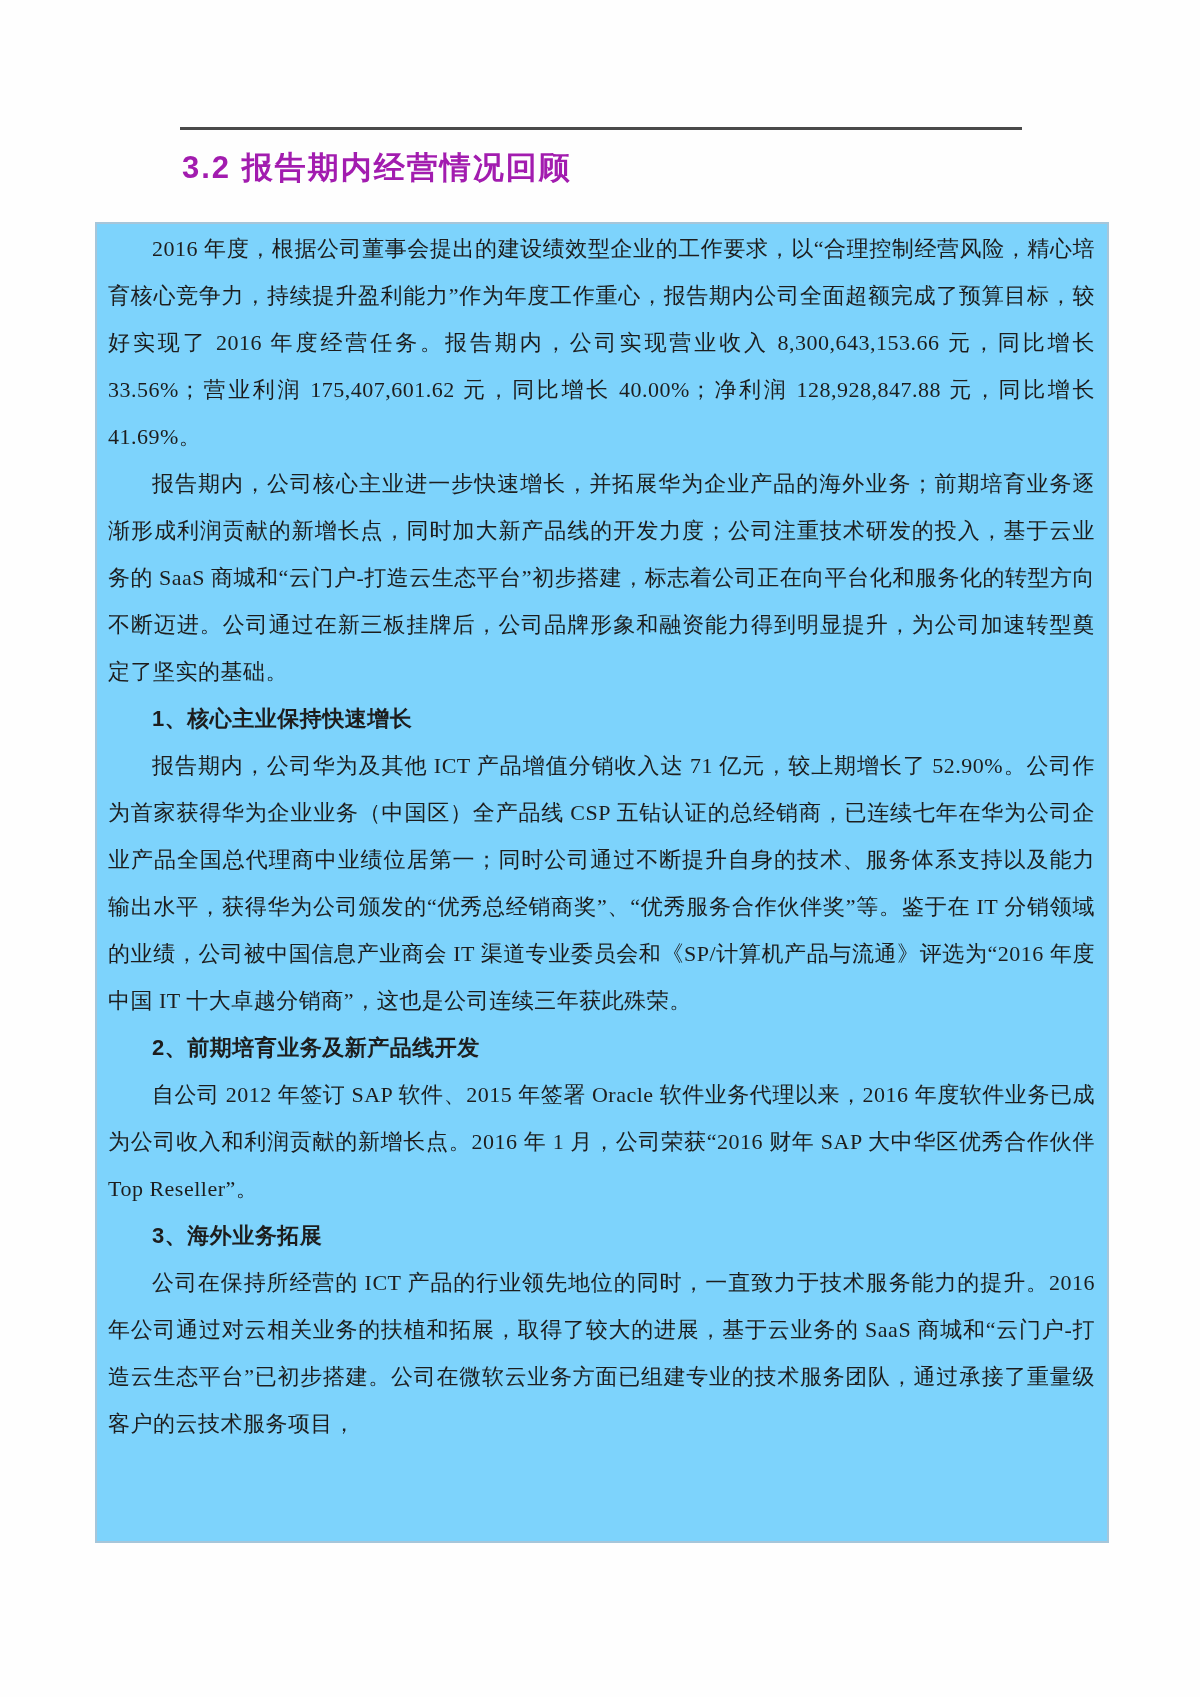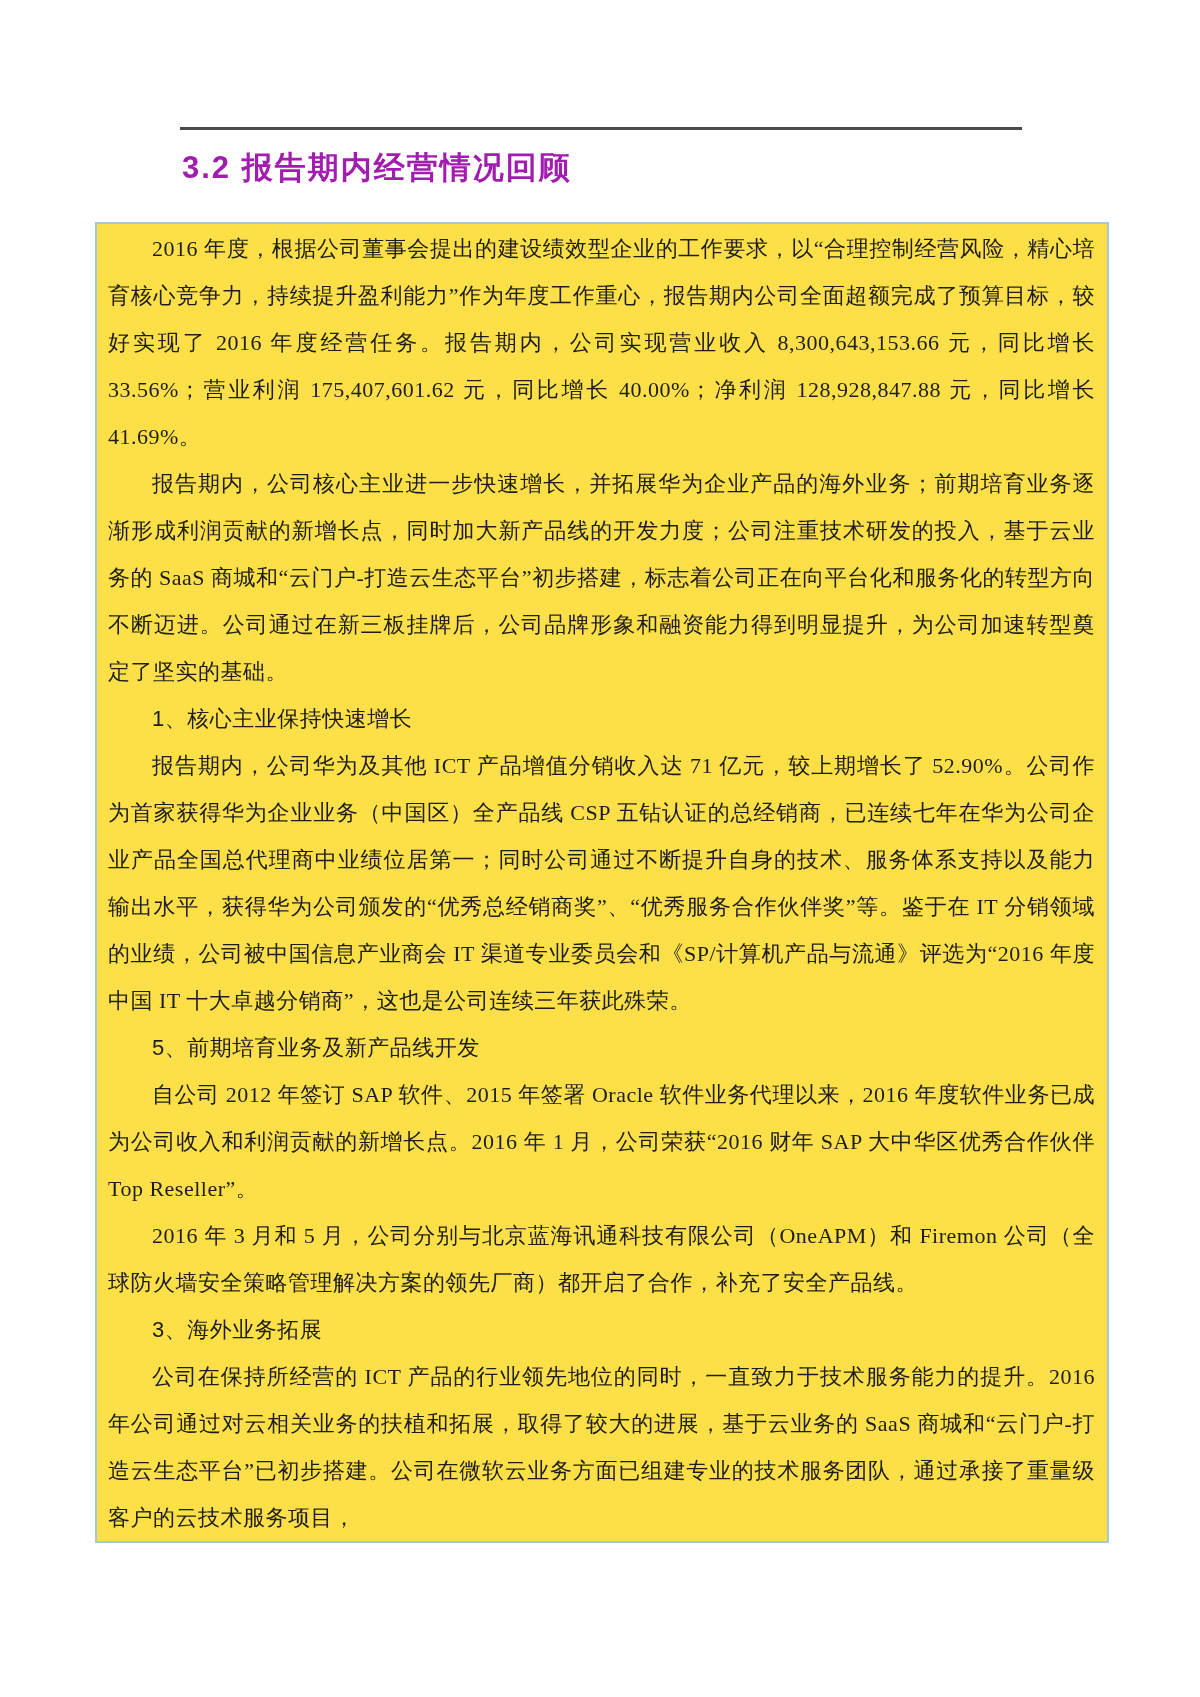--- a/index.html
+++ b/index.html
@@ -50,56 +50,55 @@
   }
   
   .content-box {
     position: absolute;
     left: 95px;
     top: 222px;
     width: 1014px;
     height: 1321px;
     box-sizing: border-box;
     border: 2px solid #a6c6da;
-    background: #fde047;
+    background: #7dd3fc;
     padding: 1px 12px 0 11px;
     overflow: hidden;
   }
   .para {
     margin: 0;
     font-size: 22px;
     line-height: 47px;
     color: #1d1d1d;
     text-align: justify;
     text-indent: 44px;
     letter-spacing: 0.5px;
     font-family: "Liberation Serif", serif;
   }
   .para.heading {
     font-family: "Liberation Sans", sans-serif;
-    font-weight: normal;
+    font-weight: bold;
     text-align: left;
   }
 </style>
 </head>
 <body>
 
 <div id="page">
 
 
   <div class="header-rule"></div>
 
   <div class="section-title">3.2 报告期内经营情况回顾</div>
 
   <div class="content-box">
 
   <p class="para">2016 年度，根据公司董事会提出的建设绩效型企业的工作要求，以“合理控制经营风险，精心培育核心竞争力，持续提升盈利能力”作为年度工作重心，报告期内公司全面超额完成了预算目标，较好实现了 2016 年度经营任务。报告期内，公司实现营业收入 8,300,643,153.66 元，同比增长 33.56%；营业利润 175,407,601.62 元，同比增长 40.00%；净利润 128,928,847.88 元，同比增长 41.69%。</p>
       <p class="para">报告期内，公司核心主业进一步快速增长，并拓展华为企业产品的海外业务；前期培育业务逐渐形成利润贡献的新增长点，同时加大新产品线的开发力度；公司注重技术研发的投入，基于云业务的 SaaS 商城和“云门户-打造云生态平台”初步搭建，标志着公司正在向平台化和服务化的转型方向不断迈进。公司通过在新三板挂牌后，公司品牌形象和融资能力得到明显提升，为公司加速转型奠定了坚实的基础。</p>
       <p class="para heading">1、核心主业保持快速增长</p>
       <p class="para">报告期内，公司华为及其他 ICT 产品增值分销收入达 71 亿元，较上期增长了 52.90%。公司作为首家获得华为企业业务（中国区）全产品线 CSP 五钻认证的总经销商，已连续七年在华为公司企业产品全国总代理商中业绩位居第一；同时公司通过不断提升自身的技术、服务体系支持以及能力输出水平，获得华为公司颁发的“优秀总经销商奖”、“优秀服务合作伙伴奖”等。鉴于在 IT 分销领域的业绩，公司被中国信息产业商会 IT 渠道专业委员会和《SP/计算机产品与流通》评选为“2016 年度中国 IT 十大卓越分销商”，这也是公司连续三年获此殊荣。</p>
-      <p class="para heading">5、前期培育业务及新产品线开发</p>
+      <p class="para heading">2、前期培育业务及新产品线开发</p>
       <p class="para">自公司 2012 年签订 SAP 软件、2015 年签署 Oracle 软件业务代理以来，2016 年度软件业务已成为公司收入和利润贡献的新增长点。2016 年 1 月，公司荣获“2016 财年 SAP 大中华区优秀合作伙伴 Top Reseller”。</p>
-      <p class="para">2016 年 3 月和 5 月，公司分别与北京蓝海讯通科技有限公司（OneAPM）和 Firemon 公司（全球防火墙安全策略管理解决方案的领先厂商）都开启了合作，补充了安全产品线。</p>
       <p class="para heading">3、海外业务拓展</p>
       <p class="para">公司在保持所经营的 ICT 产品的行业领先地位的同时，一直致力于技术服务能力的提升。2016 年公司通过对云相关业务的扶植和拓展，取得了较大的进展，基于云业务的 SaaS 商城和“云门户-打造云生态平台”已初步搭建。公司在微软云业务方面已组建专业的技术服务团队，通过承接了重量级客户的云技术服务项目，</p>
     </div>
 
 </div>
 
 </body></html>

